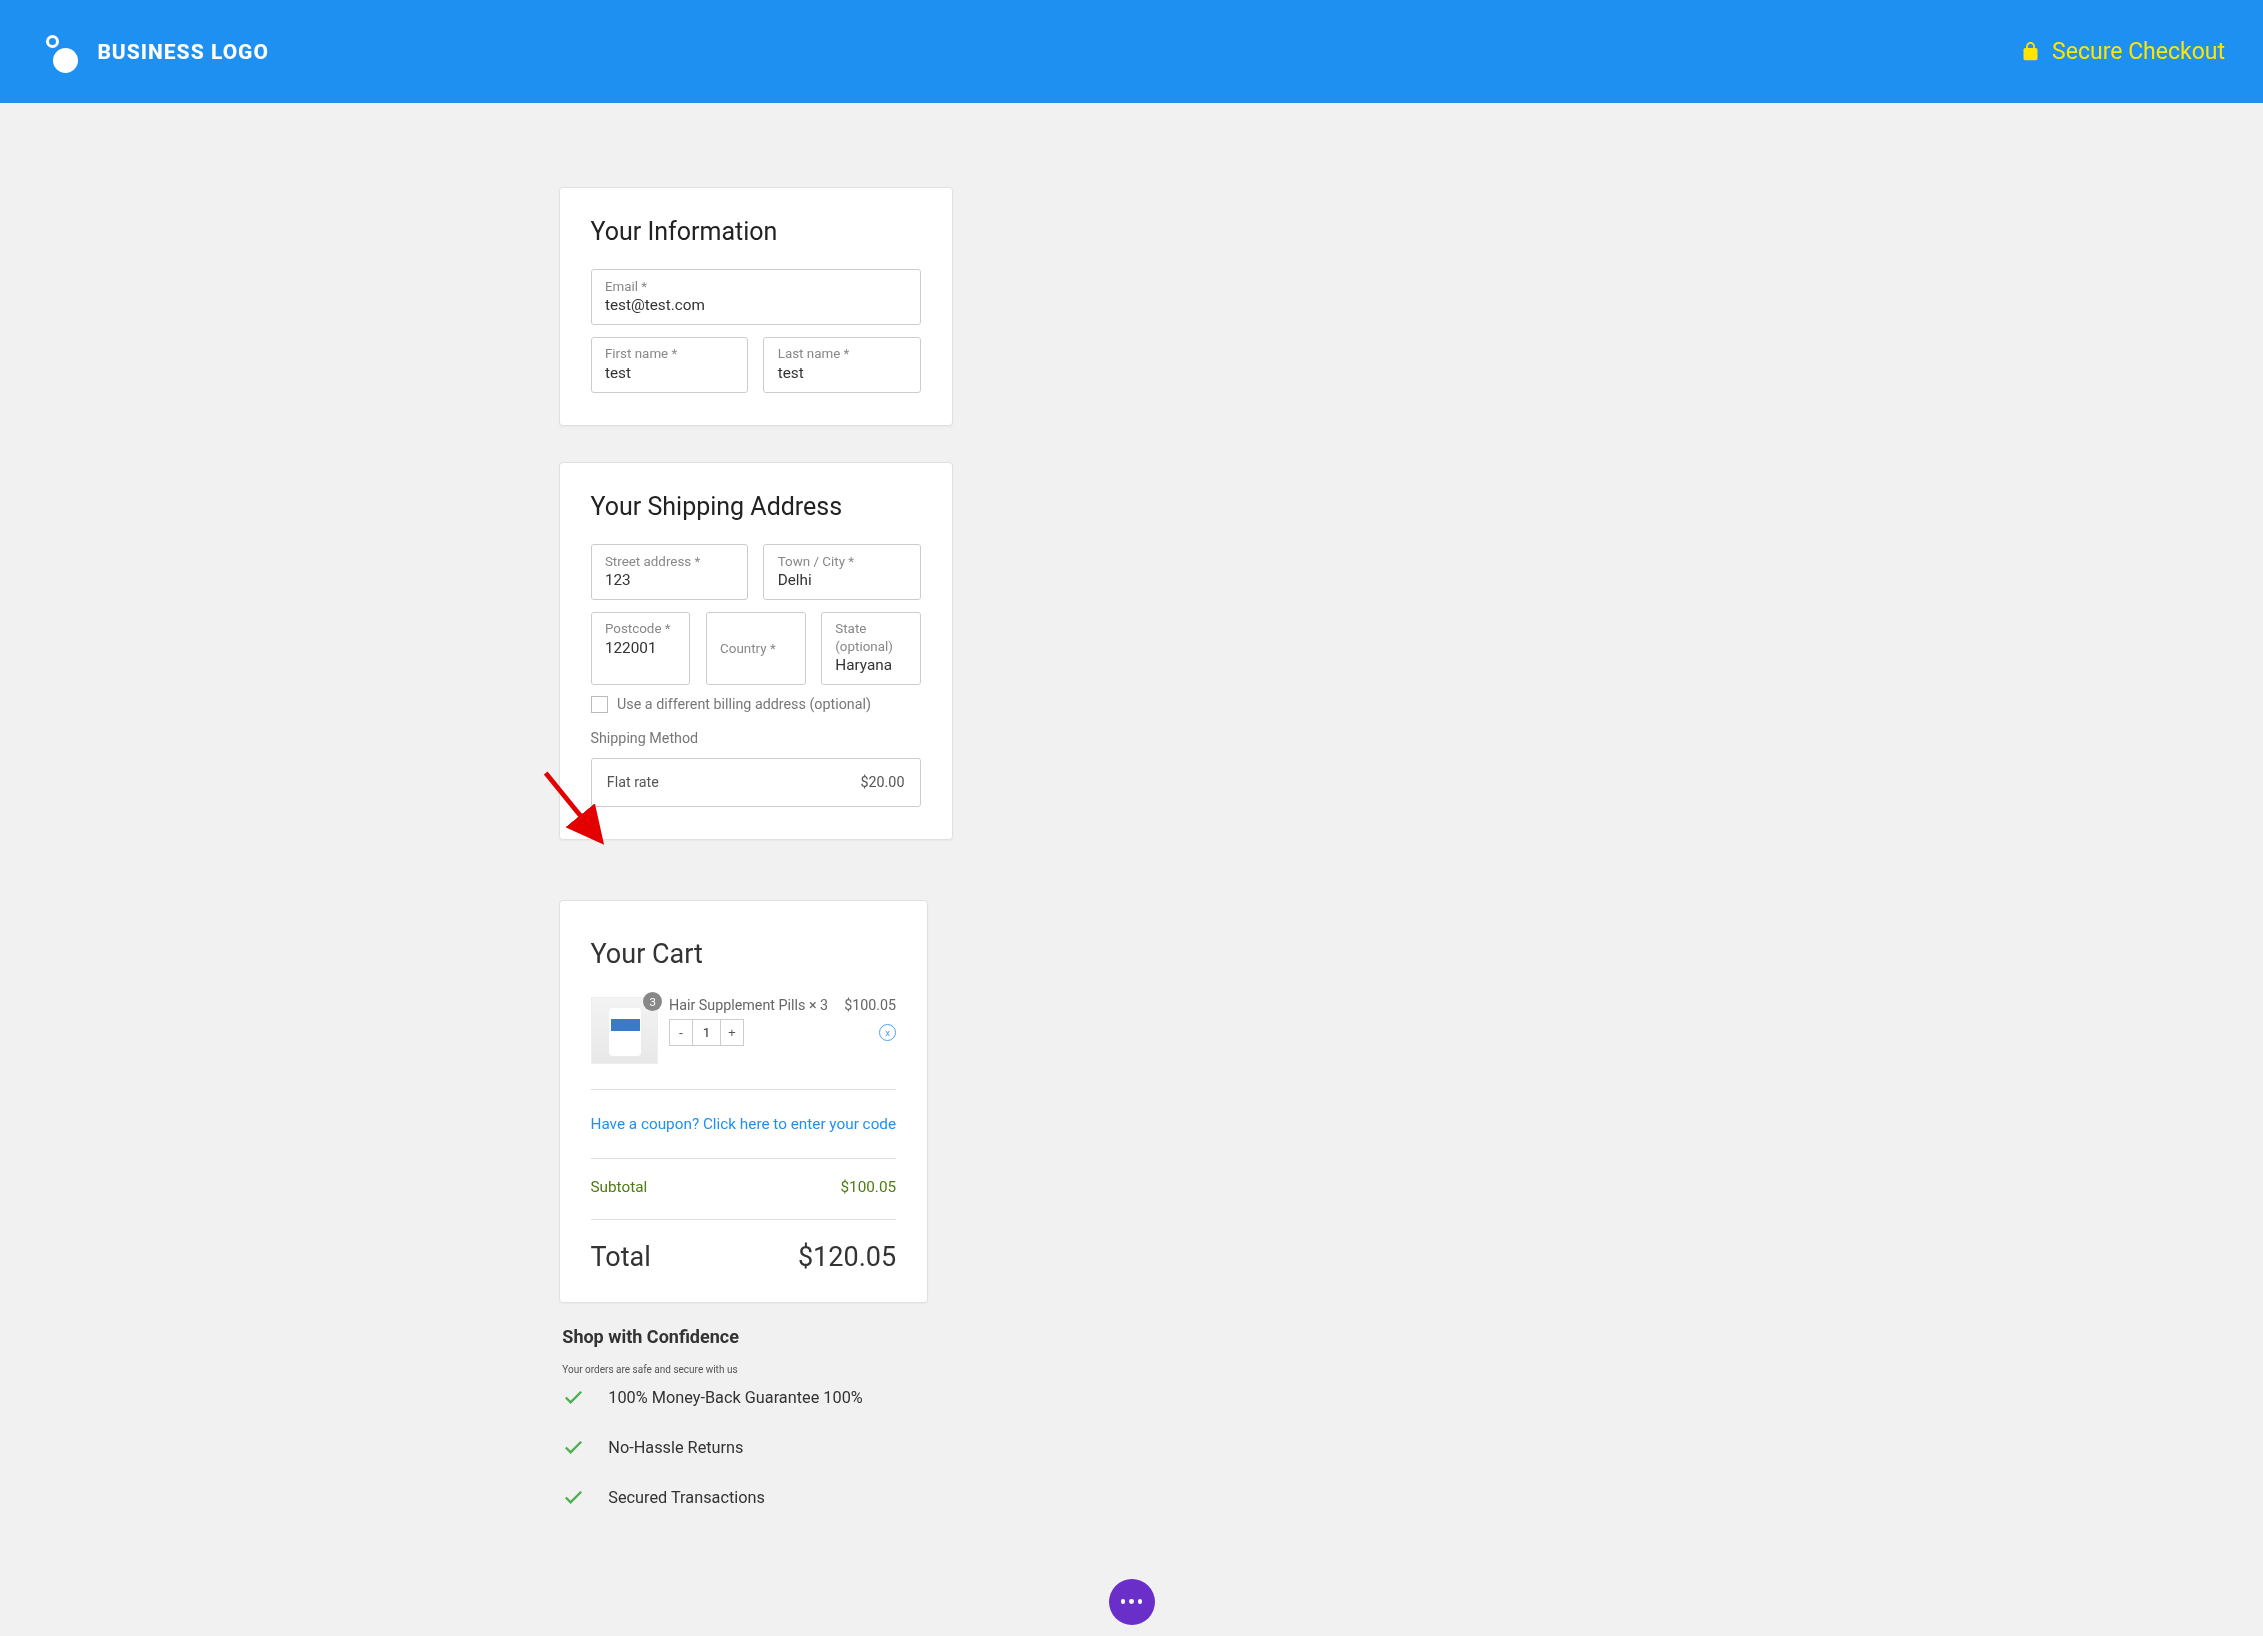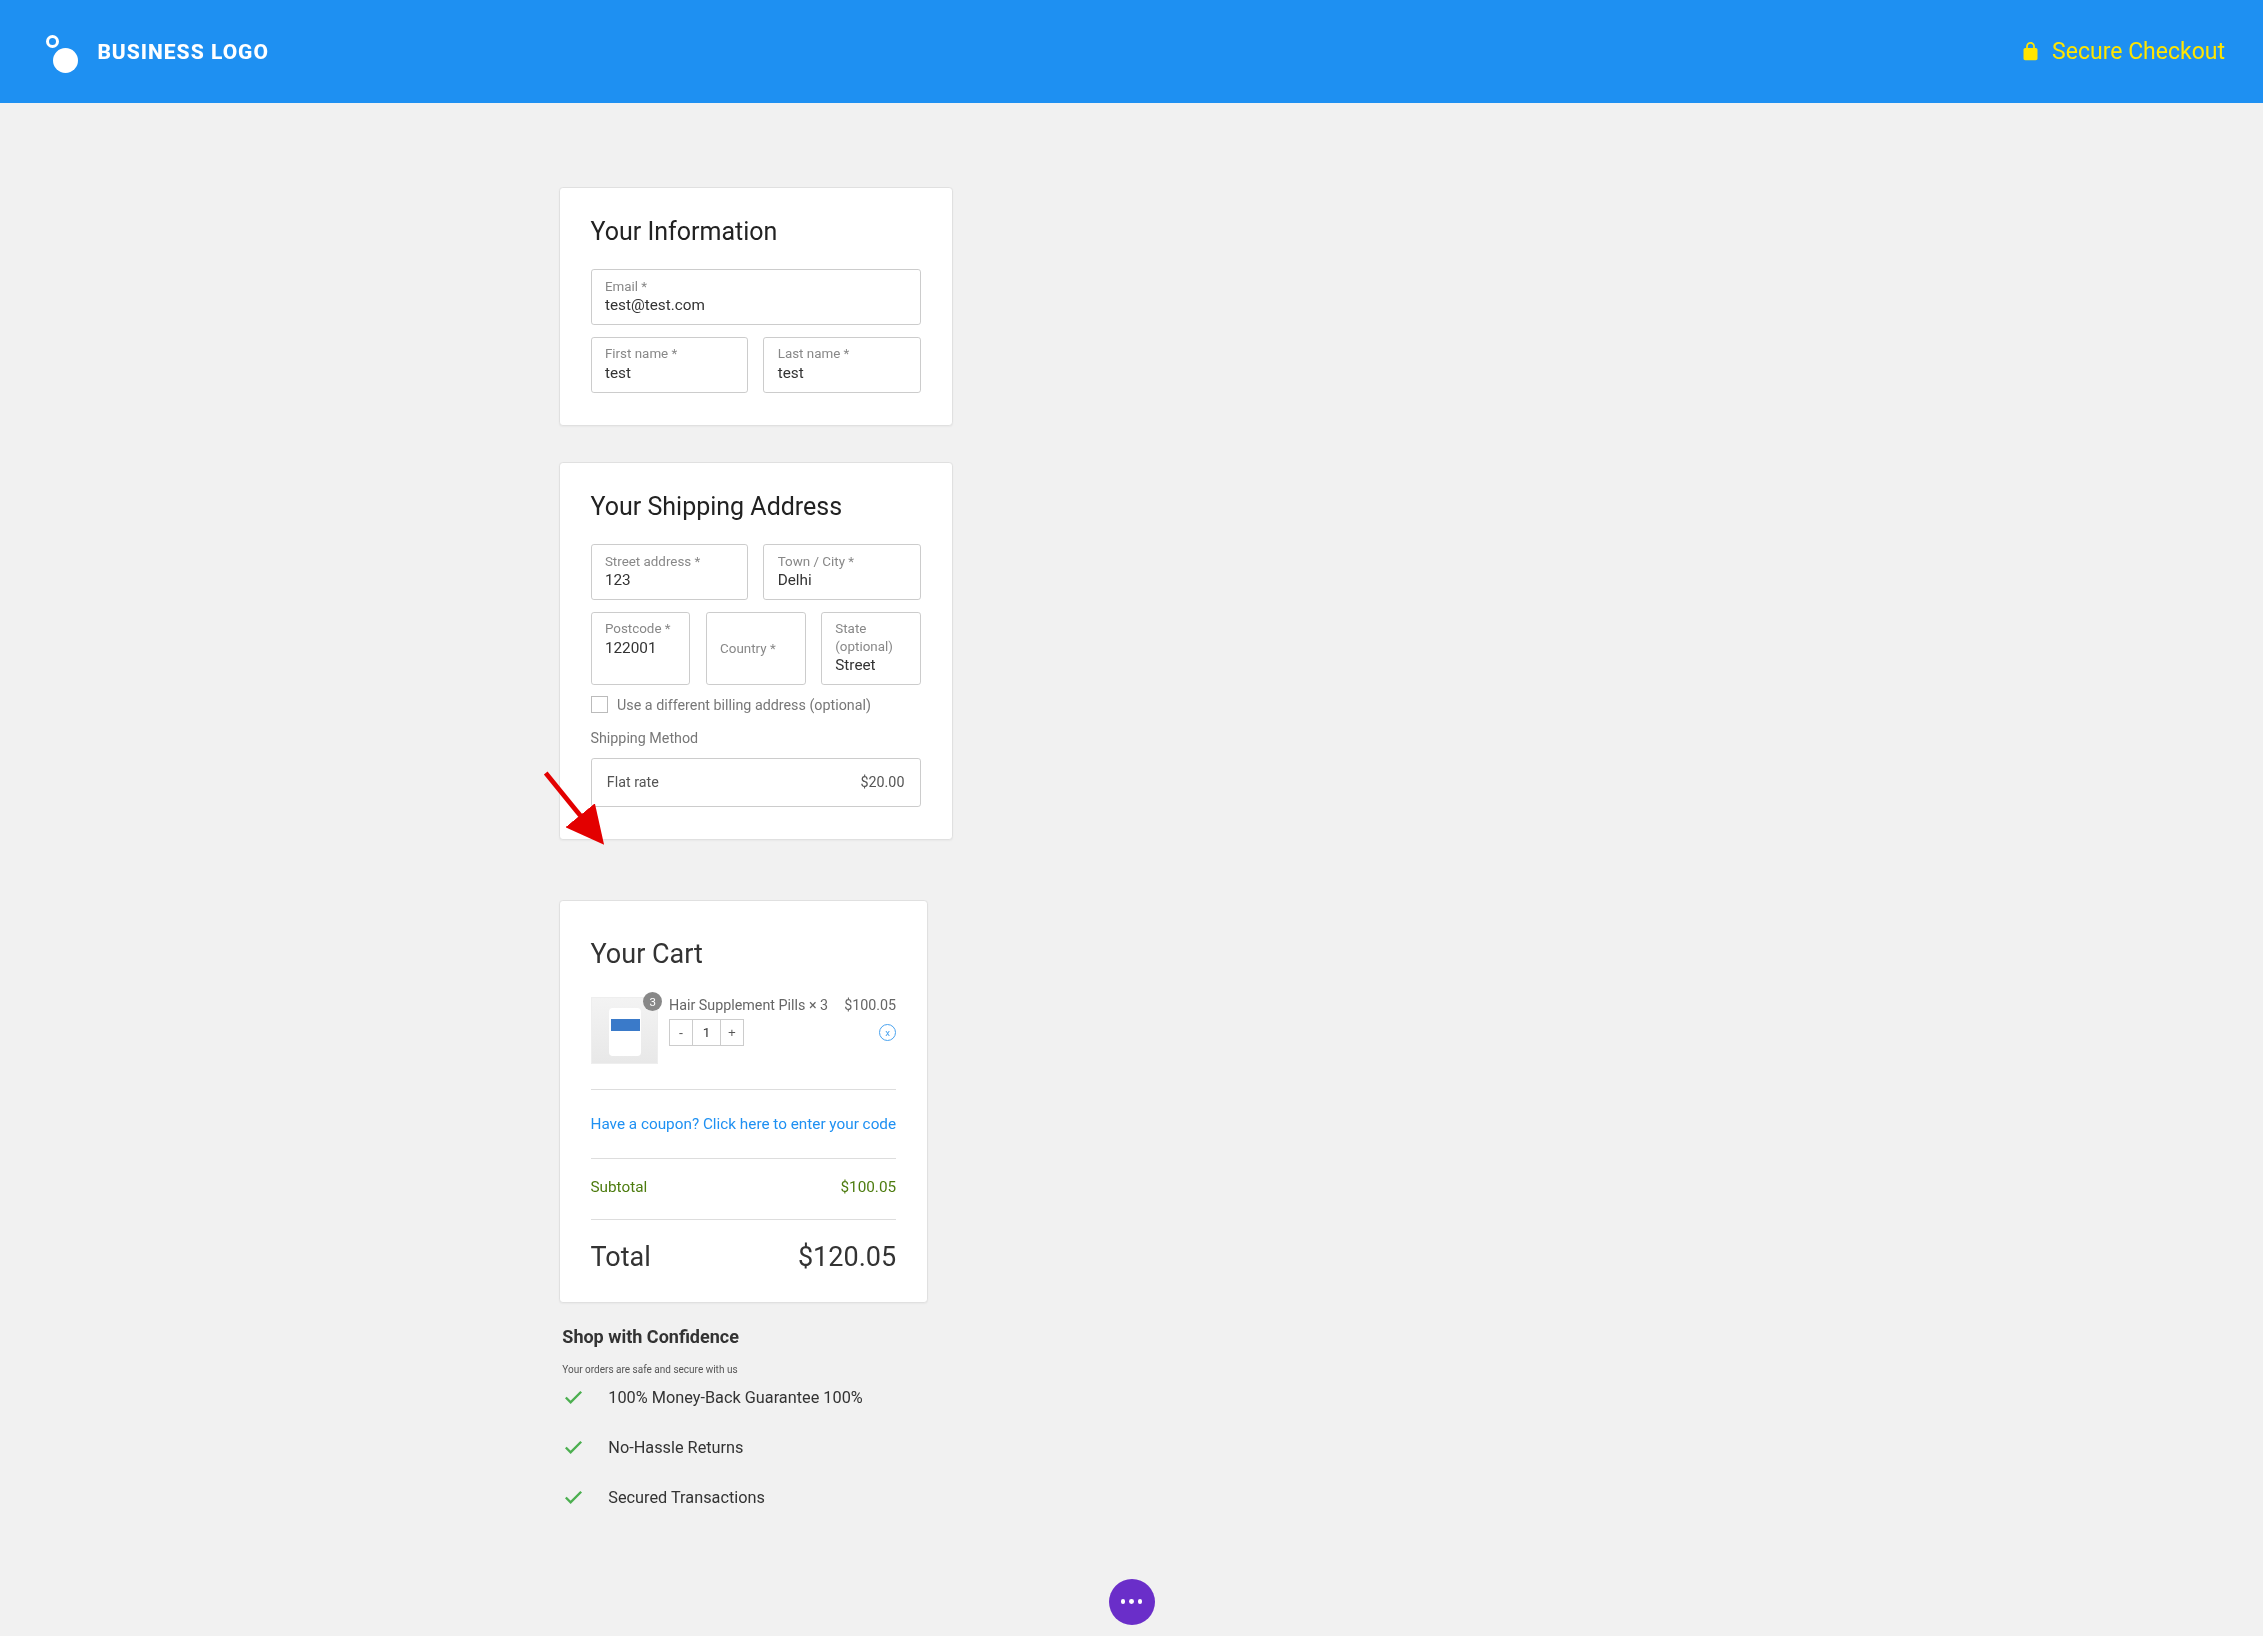--- a/index.html
+++ b/index.html
@@ -121,21 +121,20 @@
       margin-bottom: 11.5px;
     }
     .row > * {
       flex: 1;
     }
     .row-3 > * {
       flex: 1;
     }
     .checkbox-row {
       display: flex;
-      align-items: center;
       gap: 9.6px;
       margin: 11.5px 0 17px;
     }
     .checkbox-box {
       width: 17px;
       height: 17px;
       border: 1px solid #bbb;
     }
     .checkbox-row span {
       color: #777;
@@ -404,21 +403,21 @@
       <div class="row row-3">
         <div class="field">
           <label>Postcode *</label>
           <span class="value">122001</span>
         </div>
         <div class="field field-single" style="justify-content:center">
           <label>Country *</label>
         </div>
         <div class="field">
           <label>State (optional)</label>
-          <span class="value">Street</span>
+          <span class="value">Haryana</span>
         </div>
       </div>
       <div class="checkbox-row">
         <div class="checkbox-box"></div>
         <span>Use a different billing address (optional)</span>
       </div>
       <div class="shipmethod-label">Shipping Method</div>
       <div class="ship-option">
         <span>Flat rate</span>
         <span>$20.00</span>

